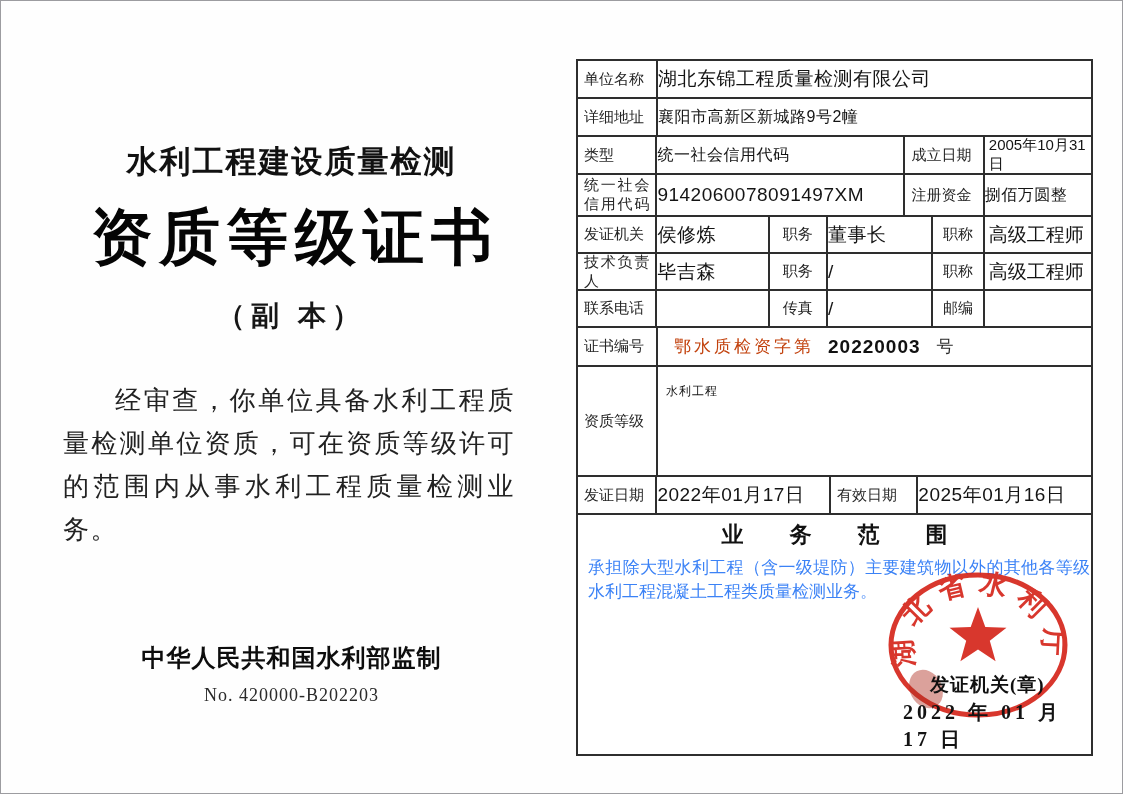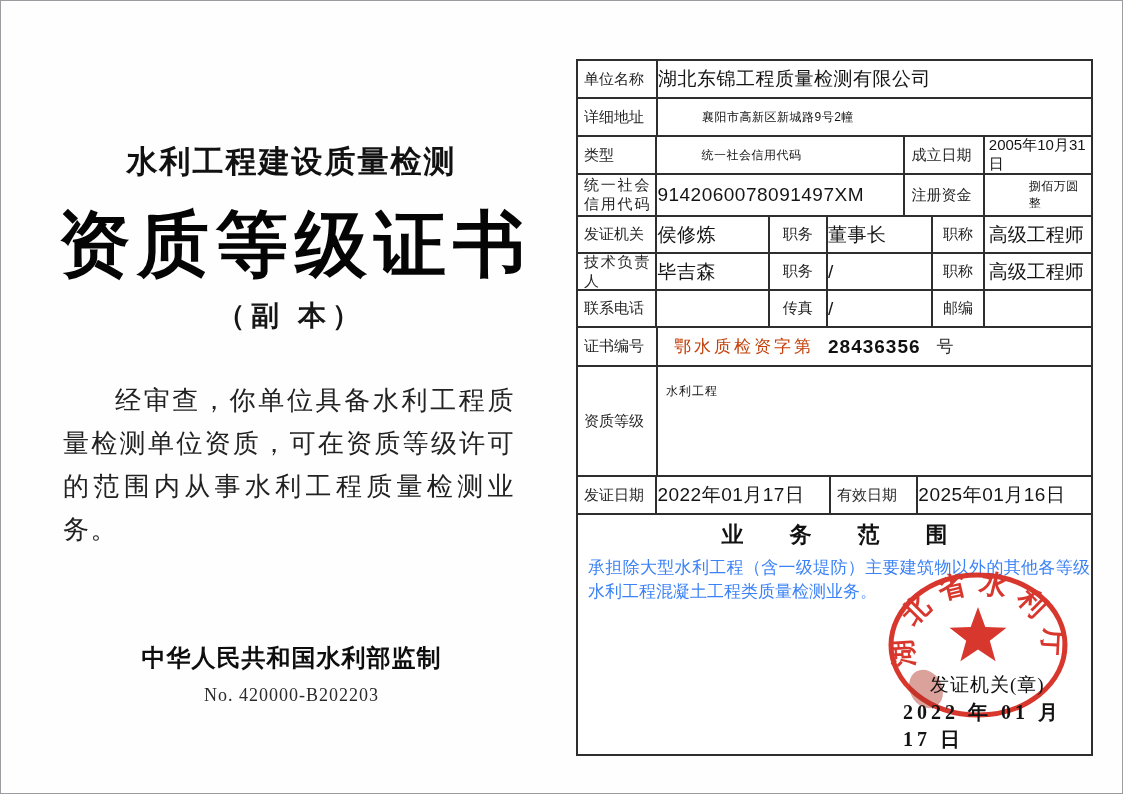--- a/index.html
+++ b/index.html
@@ -11,21 +11,21 @@
     background: #fefefe;
     border: 1px solid #9c9ca0;
     overflow: hidden;
   }
 
   
   .left-panel { position:absolute; left:38px; top:0; width:505px; height:794px; }
   .title1 { position:absolute; top:140px; left:0; width:100%; text-align:center;
             font-size:31px; font-weight:bold; letter-spacing:2px; color:#111; }
   .title2 { position:absolute; top:196px; left:0; width:100%; text-align:center;
-            font-size:72px; font-weight:bold; letter-spacing:7px; text-indent:7px; color:#050505; }
+            font-size:61px; font-weight:bold; letter-spacing:7px; text-indent:7px; color:#050505; }
   .copytype { position:absolute; top:296px; left:0; width:100%; text-align:center;
             font-size:28px; font-weight:bold; letter-spacing:6px; color:#161616; }
   .statement { position:absolute; top:378px; left:24px; width:452px;
             font-size:26px; line-height:43px; letter-spacing:1.5px;
             text-align:justify; text-indent:2em; color:#222; }
   .issuer { position:absolute; top:641px; left:0; width:100%; text-align:center;
             font-size:24px; font-weight:bold; letter-spacing:1px; color:#0d0d0d; }
   .serial { position:absolute; top:684px; left:0; width:100%; text-align:center;
             font-size:18px; letter-spacing:1px; color:#2a2a2a; }
 
@@ -45,39 +45,39 @@
   .lbl { font-family:"Liberation Serif", serif; font-size:15px; color:#262626;
          display:block; padding:0 6px; line-height:1.25;
          text-align:justify; text-align-last:justify;
          align-self:center; }
   .lblwrap { display:flex; align-items:center; }
   .lblmid { justify-content:center; }
   .lblmid .lbl { text-align:center; text-align-last:center; padding:0 2px; }
   .val { font-family:"Liberation Sans", sans-serif; font-size:19px; color:#141414;
          letter-spacing:0.5px; }
   .val.small { font-size:15px; padding-left:4px; letter-spacing:0; }
-  .val.big { font-size:12px;margin-left:44px; }
+  .val.big { font-size:16px; }
   .certno-prefix { font-family:"Liberation Serif", serif; font-size:17px; letter-spacing:3px;
          margin-left:16px; color:#c2410c; }
   .certno-num { font-family:"Liberation Sans", sans-serif; font-size:19px; font-weight:bold;
          letter-spacing:1px; margin-left:14px; color:#111; }
   .certno-suffix { font-family:"Liberation Serif", serif; font-size:17px; margin-left:16px; color:#262626; }
   .grade-val { align-items:flex-start; }
   .grade-val .gradetext { font-family:"Liberation Sans", sans-serif; font-size:12px;
          padding:16px 0 0 8px; color:#141414; letter-spacing:1px; }
 
   
   .scope { position:relative; flex:1 1 auto; border-bottom:none; }
   .scope-header { margin-top:5px; text-align:center; font-size:22px; font-weight:bold;
          letter-spacing:46px; text-indent:46px; color:#111; white-space:nowrap; }
   .scope-text { margin:6px 3px 0 10px; width:502px; font-size:17px; line-height:24px;
          text-align:justify; color:#3b82f6; letter-spacing:0; }
   .stamp-svg { position:absolute; left:300px; top:52px; z-index:1; opacity:0.93; }
   .stamp-caption { position:absolute; left:352px; top:157px; z-index:2;
-         font-size:19px; font-weight:normal; letter-spacing:1px; color:#101010; }
+         font-size:19px; font-weight:bold; letter-spacing:1px; color:#101010; }
   .stamp-date { position:absolute; left:325px; top:184px; z-index:2;
          font-size:20px; font-weight:bold; letter-spacing:4px; color:#131313; }
 </style>
 </head>
 <body>
 
 <div class="page">
 
   <div class="left-panel">
     <div class="title1">水利工程建设质量检测</div>
@@ -200,21 +200,21 @@
         <span class="val"></span>
       </div>
     </div>
 
     <div class="trow h39">
       <div class="cell lblwrap w80">
         <span class="lbl">证书编号</span>
       </div>
       <div class="cell grow">
         <span class="certno-prefix">鄂水质检资字第</span>
-        <span class="certno-num">28436356</span>
+        <span class="certno-num">20220003</span>
         <span class="certno-suffix">号</span>
       </div>
     </div>
 
     <div class="trow h110">
       <div class="cell lblwrap w80">
         <span class="lbl">资质等级</span>
       </div>
       <div class="cell grow grade-val">
         <span class="gradetext">水利工程</span>

